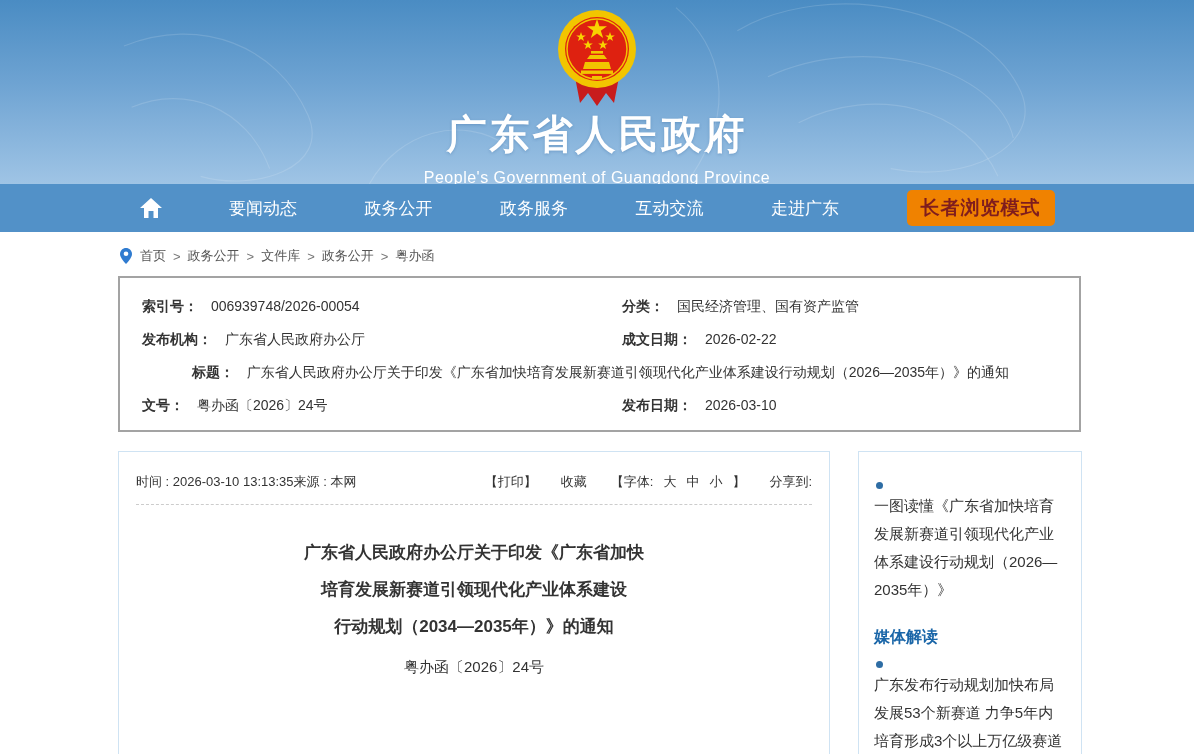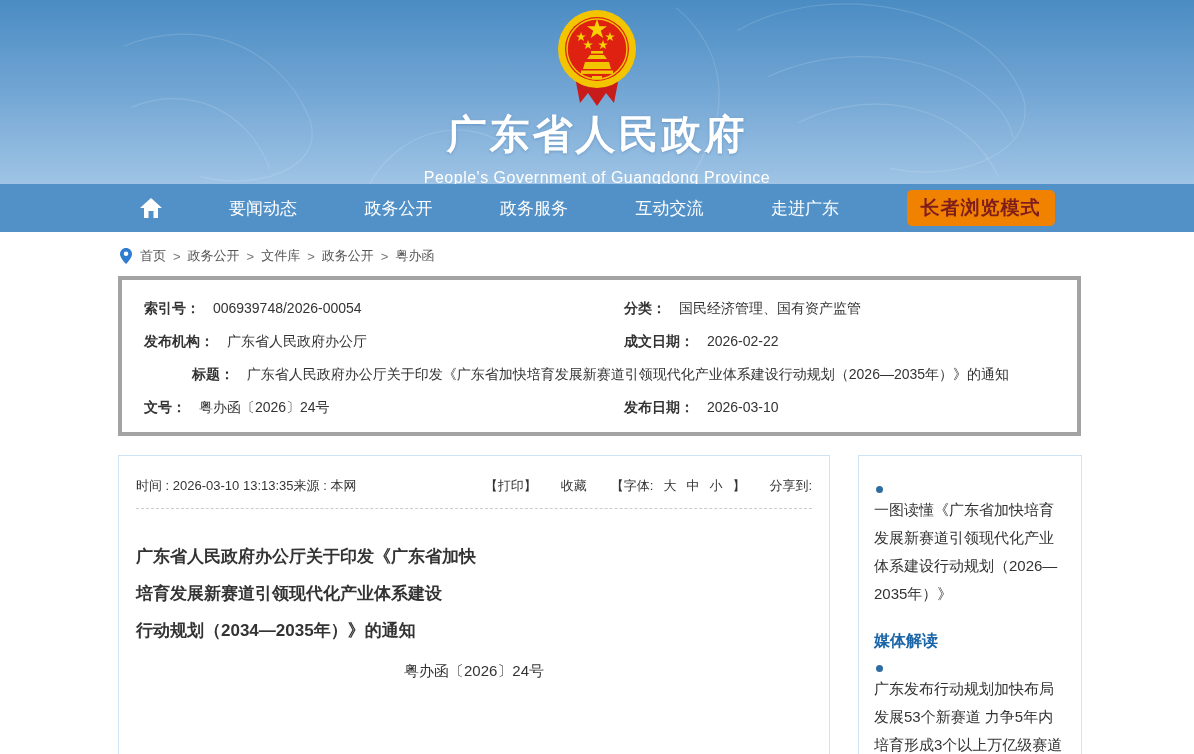--- a/index.html
+++ b/index.html
@@ -23,39 +23,39 @@
   .nav-link { color:#fff; font-size:17px; text-decoration:none; cursor:pointer; }
   .elder-btn { background:#f08200; color:#7f1d1d; font-size:19px; font-weight:bold; padding:5px 14px; border:none; border-radius:5px; cursor:pointer; letter-spacing:1px; }
 
   
   .breadcrumb { margin:15px 0 11px 120px; font-size:13px; color:#555; display:flex; align-items:center; }
   .crumb-link { color:#555; text-decoration:none; cursor:pointer; }
   .crumb-sep { margin:0 7px; color:#777; }
   .pin-icon { margin-right:8px; display:flex; align-items:center; }
 
   
-  .doc-info-box { margin-left:118px; width:963px; border:4px solid #a3a3a3; padding:12px 0 8px; font-size:14px; color:#333; background:#fff; }
+  .doc-info-box { margin-left:118px; width:963px; border:2px solid #a3a3a3; padding:12px 0 8px; font-size:14px; color:#333; background:#fff; }
   .di-row { display:flex; line-height:33px; }
   .di-cell { padding-left:22px; }
   .di-left { width:480px; flex:none; }
   .di-full { padding-left:22px; padding-right:20px; line-height:33px;text-align:center; }
   .di-label { font-weight:bold; margin-right:9px; }
   .di-value { color:#333; }
 
   
   .content-row { display:flex; margin:19px 0 0 118px; gap:28px; align-items:flex-start; }
   .article-box { width:712px; border:1px solid #cfe3f3; padding:21px 17px 0; height:430px; background:#fff; }
   .article-meta { display:flex; justify-content:space-between; font-size:13px; color:#333; }
   .meta-left { display:flex; }
   .meta-right { display:flex; gap:24px; align-items:center; }
   .meta-link { color:#333; text-decoration:none; cursor:pointer; }
   .font-size-ctl { display:flex; gap:10px; align-items:center; }
   .font-opt { cursor:pointer; color:#333; }
   .dashed-sep { border-top:1px dashed #ccc; margin-top:13px; }
-  .article-title { font-weight:bold; font-size:17px; color:#333; margin-top:29px; line-height:37px; }
+  .article-title { text-align:center; font-weight:bold; font-size:17px; color:#333; margin-top:29px; line-height:37px; }
   .article-docno { text-align:center; font-size:15px; color:#333; margin-top:13px; }
 
   
   .sidebar-box { width:224px; border:1px solid #cfe3f3; padding:17px 15px; height:430px; background:#fff; }
   .sb-heading { color:#1a66a8; font-weight:bold; font-size:16px; }
   .sb-dot { width:7px; height:7px; border-radius:50%; background:#2e6da4; margin:13px 0 3px 2px; }
   .sb-item-text { font-size:15px; color:#333; line-height:28px; text-decoration:none; display:block; cursor:pointer; }
   .sb-section-media { margin-top:23px; }
 </style>
 </head>

